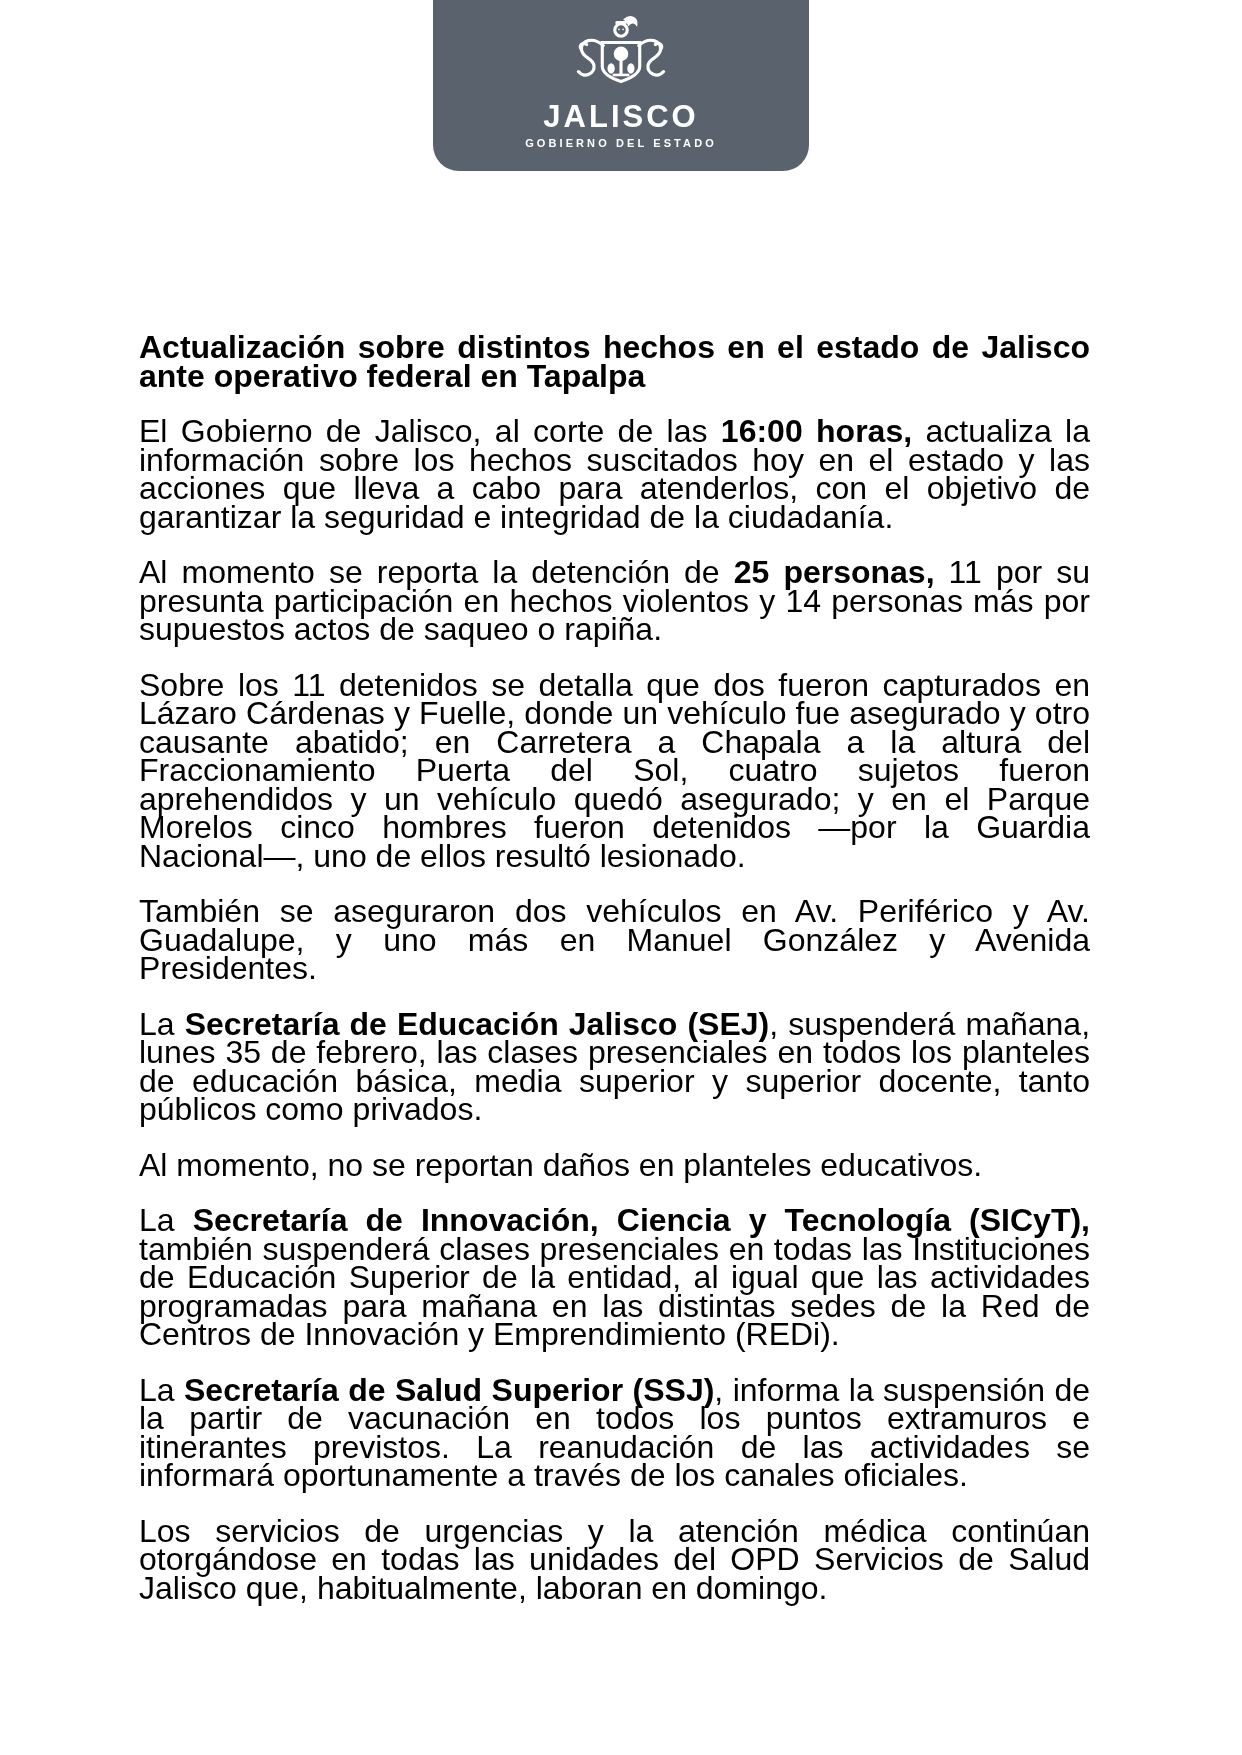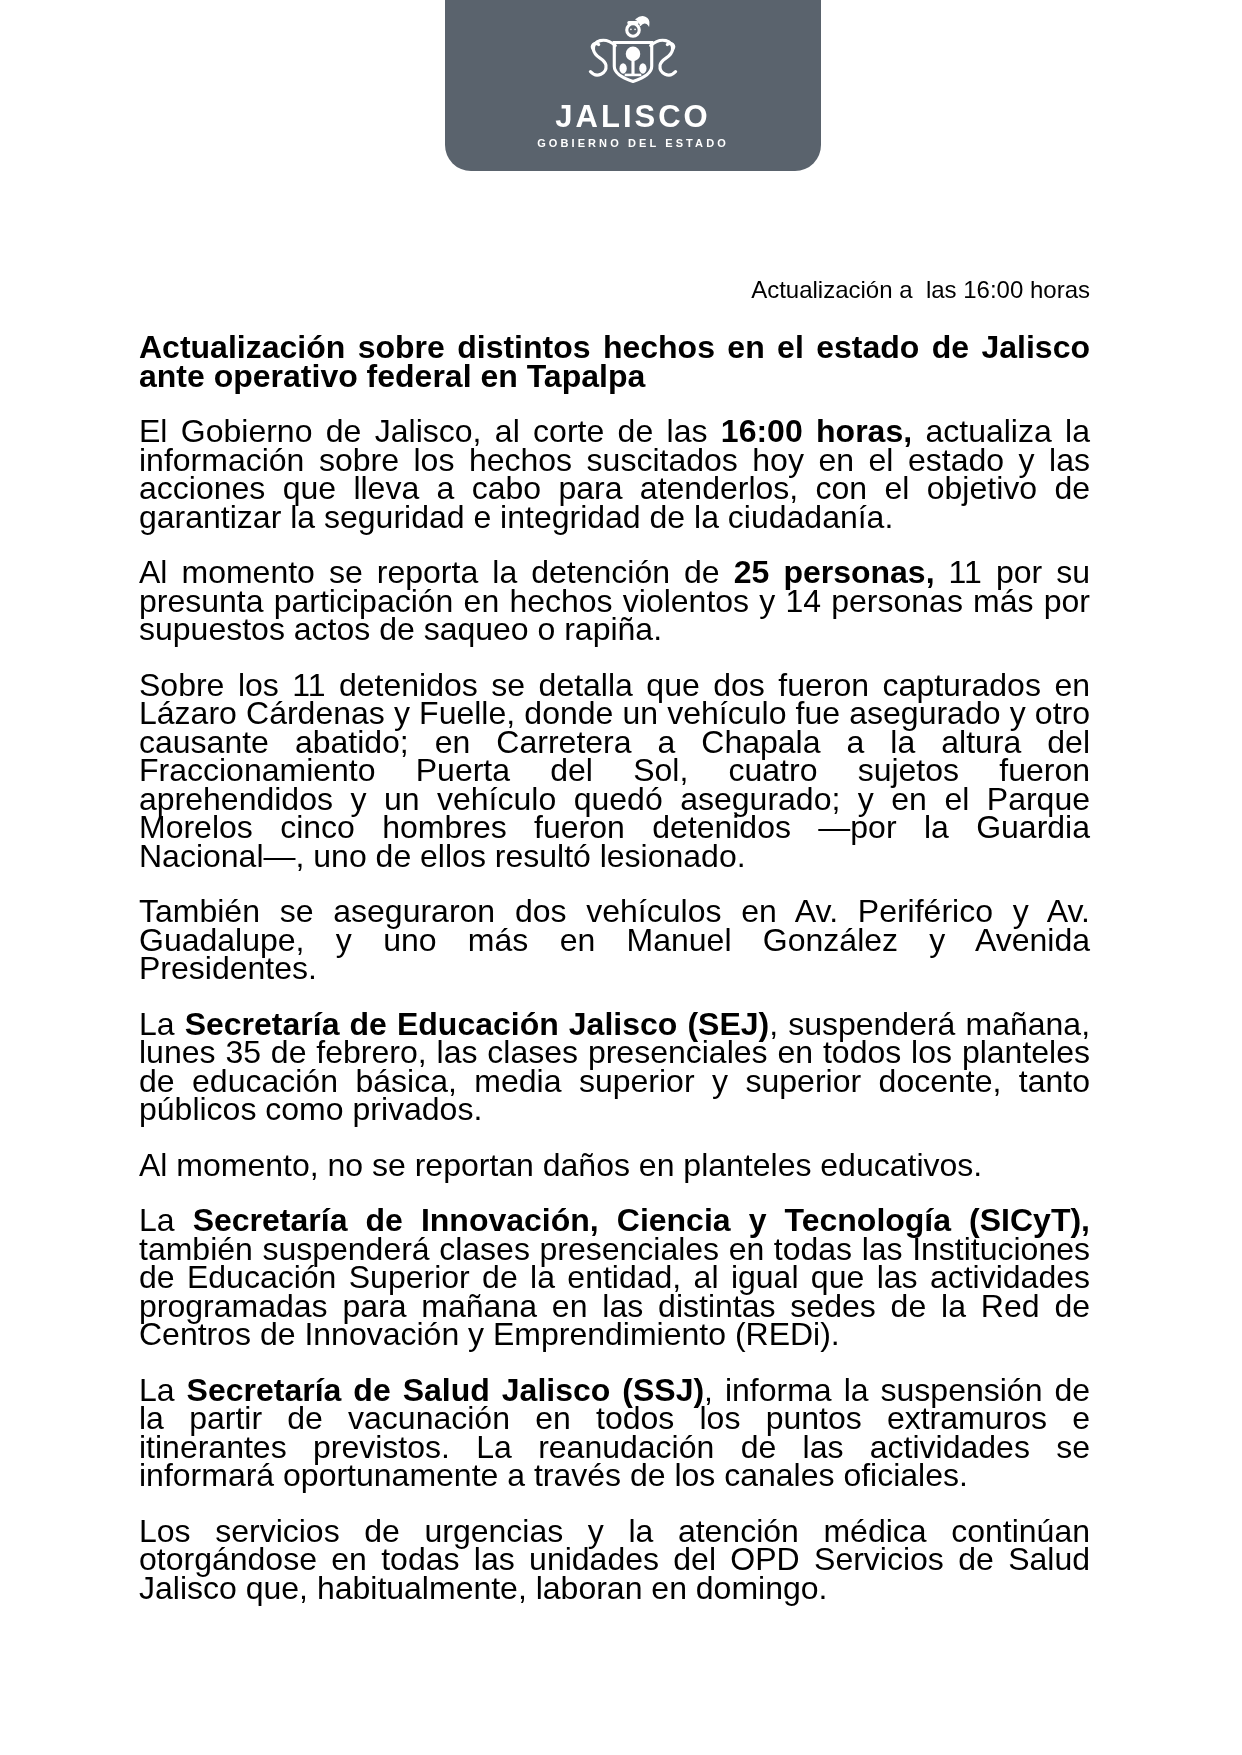--- a/index.html
+++ b/index.html
@@ -8,21 +8,21 @@
     height: 1755px;
     background: #ffffff;
     color: #000000;
     font-family: "Liberation Sans", "DejaVu Sans", sans-serif;
     position: relative;
     overflow: hidden;
   }
 
   .logo-block {
     position: absolute;
-    left: 445px;
+    left: 433px;
     top: 0;
     width: 376px;
     height: 171px;
     background: #5a636d;
     border-radius: 0 0 26px 26px;
     display: flex;
     flex-direction: column;
     align-items: center;
   }
   .emblem { margin-top: 14px; }
@@ -97,27 +97,26 @@
 
       <circle cx="96" cy="29" r="1.6"></circle>
       <circle cx="104" cy="29" r="1.6"></circle>
     </g>
   </svg>
   <div class="logo-title">JALISCO</div>
   <div class="logo-subtitle">GOBIERNO DEL ESTADO</div>
 </div>
 
 <div class="doc-header">
-  <div>Actualización a  las 16:00 horas</div>
 </div>
 
 <div class="doc-body">
   <p><span class="b">Actualización sobre distintos hechos en el estado de Jalisco ante operativo federal en Tapalpa</span></p>
   <p><span>El Gobierno de Jalisco, al corte de las </span><span class="b">16:00 horas,</span><span> actualiza la información sobre los hechos suscitados hoy en el estado y las acciones que lleva a cabo para atenderlos, con el objetivo de  garantizar la seguridad e integridad de la ciudadanía.</span></p>
   <p><span>Al momento se reporta la detención de </span><span class="b">25 personas,</span><span> 11 por su presunta participación en hechos violentos y 14 personas más por supuestos actos de saqueo o rapiña.</span></p>
   <p><span>Sobre los 11 detenidos se detalla que dos fueron capturados en Lázaro Cárdenas y Fuelle, donde un vehículo fue asegurado y otro causante abatido; en Carretera a Chapala a la altura del Fraccionamiento Puerta del Sol, cuatro sujetos fueron aprehendidos y un vehículo quedó asegurado; y en el Parque Morelos cinco hombres fueron detenidos —por la Guardia Nacional—, uno de ellos resultó lesionado.</span></p>
   <p><span>También se aseguraron dos vehículos en Av. Periférico y Av. Guadalupe, y uno más en Manuel González y Avenida Presidentes.</span></p>
   <p><span>La </span><span class="b">Secretaría de Educación Jalisco (SEJ)</span><span>, suspenderá mañana, lunes 35 de febrero, las clases presenciales en todos los planteles de educación básica, media superior y superior docente, tanto públicos como privados.</span></p>
   <p><span>Al momento, no se reportan daños en planteles educativos.</span></p>
   <p><span>La </span><span class="b">Secretaría de Innovación, Ciencia y Tecnología (SICyT),</span><span> también suspenderá clases presenciales en todas las Instituciones de Educación Superior de la entidad, al igual que las actividades programadas para mañana en las distintas sedes de la Red de Centros de Innovación y Emprendimiento (REDi).</span></p>
-  <p><span>La </span><span class="b">Secretaría de Salud Jalisco (SSJ)</span><span>, informa la suspensión de la partir de vacunación en todos los puntos extramuros e itinerantes previstos. La reanudación de las actividades se informará oportunamente a través de los canales oficiales.</span></p>
+  <p><span>La </span><span class="b">Secretaría de Salud Superior (SSJ)</span><span>, informa la suspensión de la partir de vacunación en todos los puntos extramuros e itinerantes previstos. La reanudación de las actividades se informará oportunamente a través de los canales oficiales.</span></p>
   <p><span>Los servicios de urgencias y la atención médica continúan otorgándose en todas las unidades del OPD Servicios de Salud Jalisco que, habitualmente, laboran en domingo.</span></p>
 </div>
 
 </body></html>

